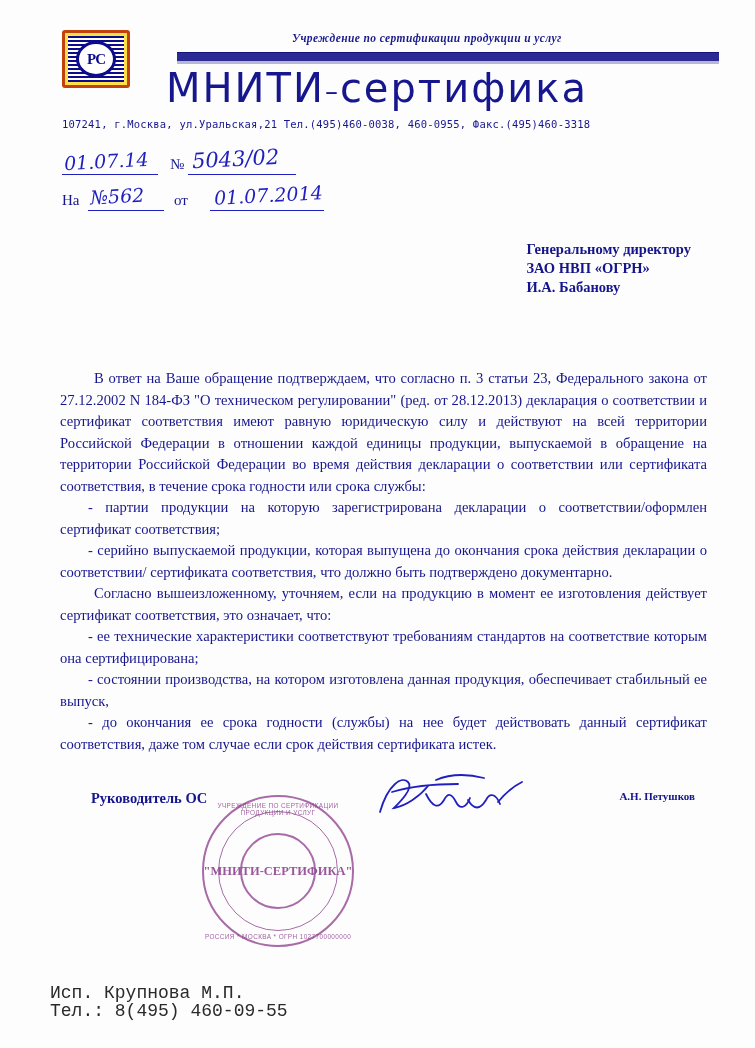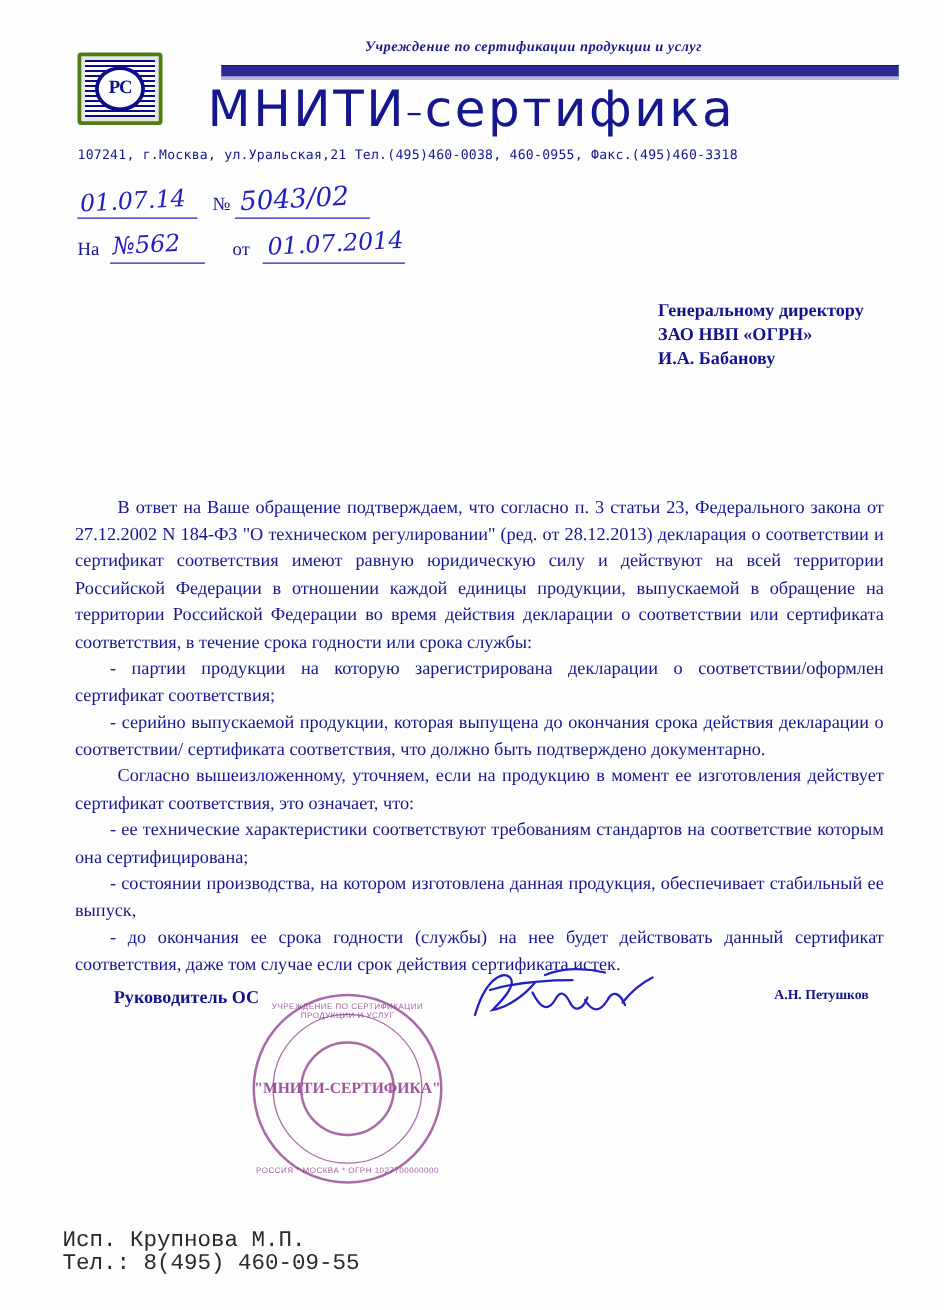--- a/index.html
+++ b/index.html
@@ -30,25 +30,24 @@
     right: 36px;
     height: 100px;
   }
 
   .logo {
     position: absolute;
     left: 0;
     top: 8px;
     width: 62px;
     height: 52px;
-    border: 3px solid #4d7c0f;
+    border: 3px solid #c2410c;
     border-radius: 3px;
-    background: #e5e5e5;
+    background: #fde047;
     overflow: hidden;
-    margin-top: 12px;
   }
   .logo-stripes {
     position: absolute;
     inset: 3px;
     background: repeating-linear-gradient(
       to bottom,
       #0b0b8c 0px, #0b0b8c 2px,
       #ffffff 2px, #ffffff 4px
     );
   }
@@ -183,21 +182,20 @@
   .body-text {
     position: absolute;
     left: 60px;
     right: 48px;
     top: 368px;
     font-family: "Liberation Serif", serif;
     font-size: 14.6px;
     line-height: 21.5px;
     color: #16168f;
     text-align: justify;
-    margin-top: 28px;
   }
   .body-text p {
     margin: 0 0 0 0;
     text-indent: 34px;
   }
   .body-text p.dash-item {
     text-indent: 28px;
   }
 
   
@@ -336,21 +334,21 @@
       <span class="hw" style="left:130px; top:-1px; font-size:21px;">5043/02</span>
       <span class="ul" style="left:126px; top:26px; width:108px;"></span>
     </div>
 
     <div class="ref-row">
       <span class="ref-static" style="left:0px; top:8px;text-align:right;">На</span>
 
       <span class="hw" style="left:28px; top:1px;">№562</span>
       <span class="ul" style="left:26px; top:26px; width:76px;"></span>
 
-      <span class="ref-static" style="left:124px; top:8px;">от</span>
+      <span class="ref-static" style="left:112px; top:8px;">от</span>
 
       <span class="hw" style="left:152px; top:0px;">01.07.2014</span>
       <span class="ul" style="left:148px; top:26px; width:114px;"></span>
     </div>
   </div>
 
   <div class="addressee">
     <div>Генеральному директору</div>
     <div>ЗАО НВП «ОГРН»</div>
     <div>И.А. Бабанову</div>

